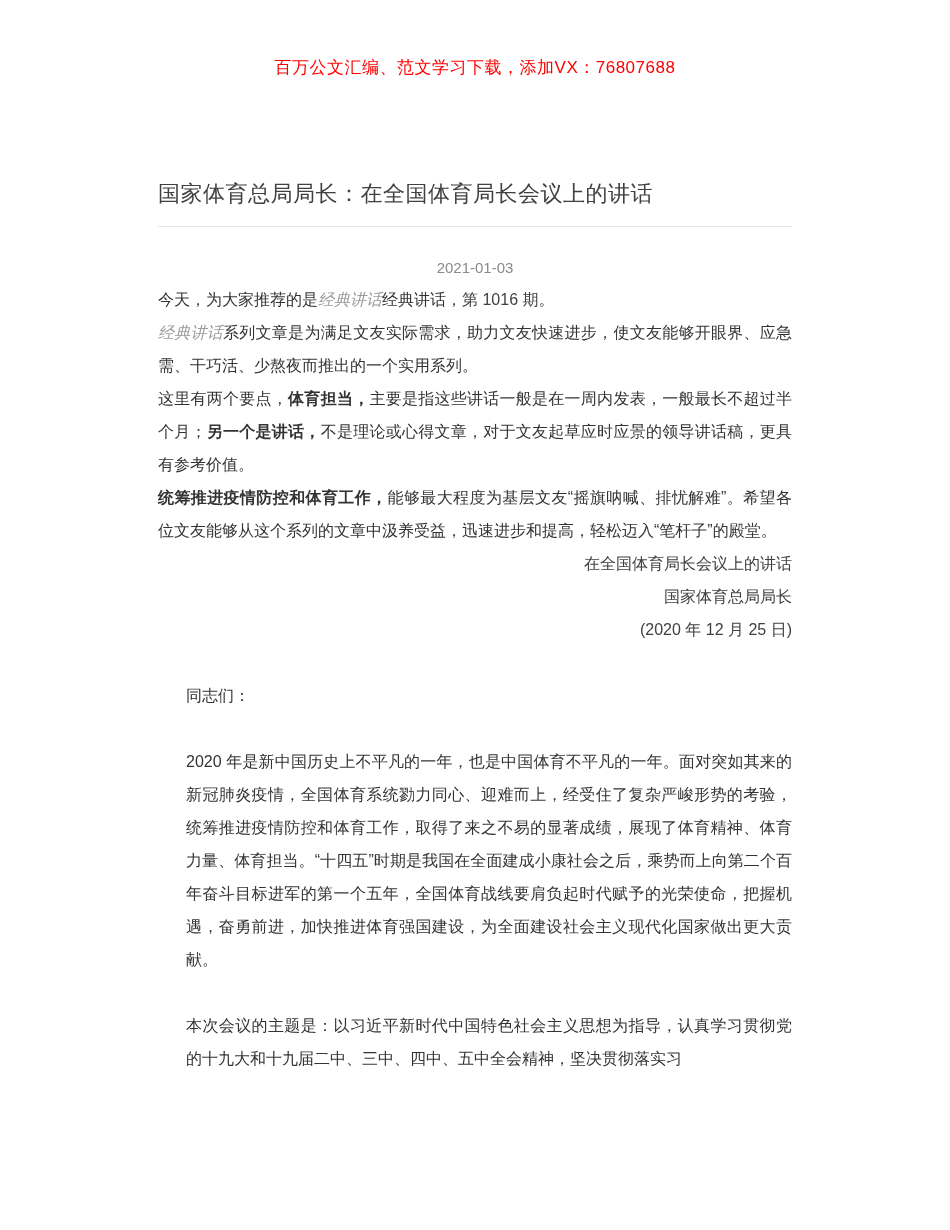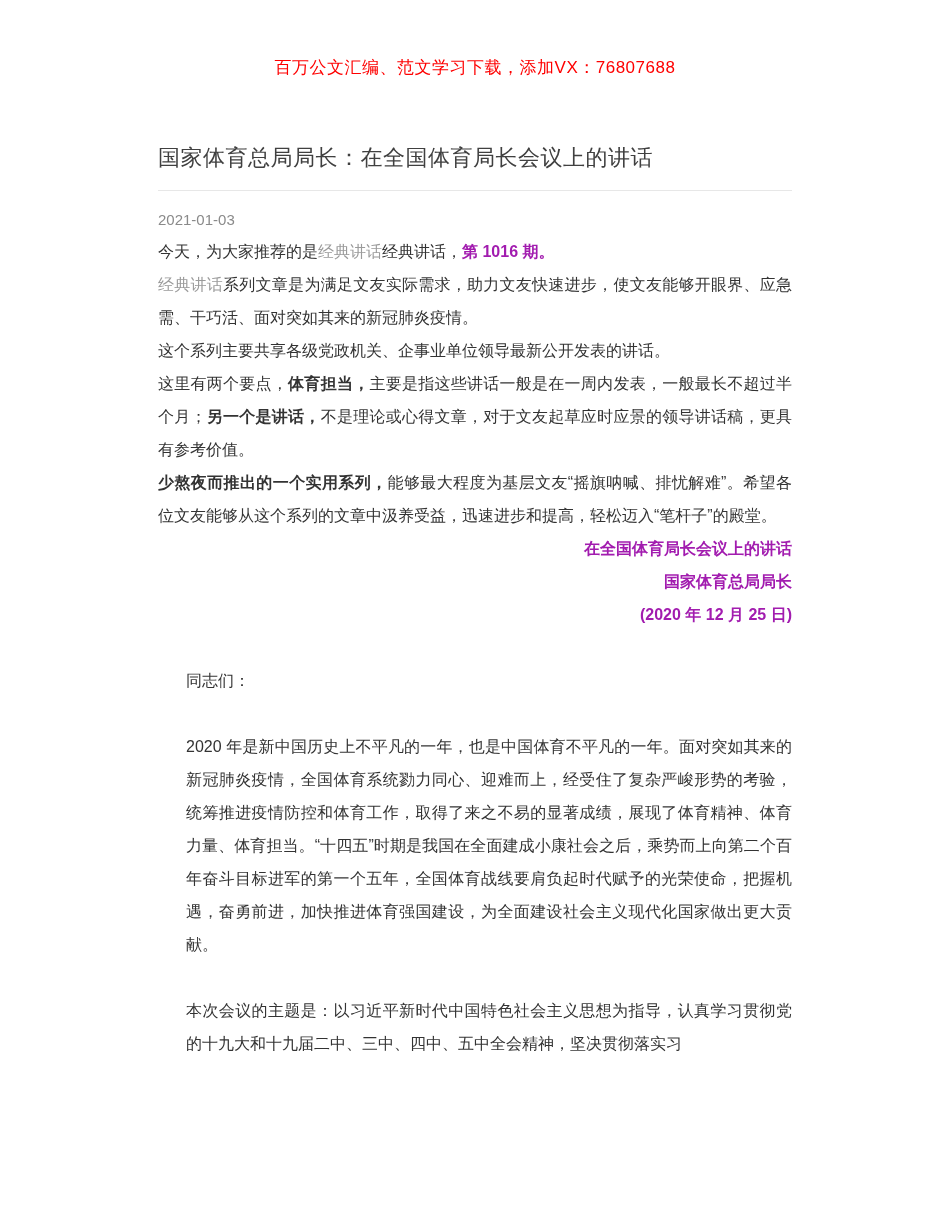--- a/index.html
+++ b/index.html
@@ -16,71 +16,71 @@
   .banner {
     margin-top: 57px;
     text-align: center;
     font-size: 17px;
     line-height: 22px;
     color: #fe0000;
     letter-spacing: 0.5px;
   }
   .content { width: 634px; margin: 0 auto; }
   .title {
-    margin: 64px 0 0 0;
+    margin: 100px 0 0 0;
     font-size: 22px;
     line-height: 30px;
     font-weight: 400;
     color: #404040;
     letter-spacing: 0.5px;
   }
   .divider {
     border: none;
     border-top: 1px solid #e7e7e7;
     margin: 17px 0 0 0;
   }
   .date {
-    margin-top: 20px;
+    margin-top: 32px;
     font-size: 15px;
     color: #8a8a8a;
+    text-align: center;
   }
   .body-text { margin-top: 7px; padding-bottom: 80px; }
   .para {
     margin: 0;
     font-size: 16px;
     line-height: 33px;
     color: #333333;
     text-align: justify;
   }
   .para.center { text-align: right; }
   .para.gap { margin-top: 33px; margin-left: 28px; }
   .seg-normal { color: inherit; }
   .seg-bold { font-weight: bold; }
-  .seg-red-bold { color: #a21caf; font-weight: bold; }
-  .seg-gray { color: #9b9b9b; }
+  .seg-red-bold { color: #404040; font-weight: normal; }
+  .seg-gray { color: #9b9b9b; font-style: italic; }
 </style>
 </head>
 <body>
 
 <div class="page">
   <div class="banner">百万公文汇编、范文学习下载，添加VX：76807688</div>
 
   <div class="content">
     <h1 class="title">国家体育总局局长：在全国体育局长会议上的讲话</h1>
 
     <hr class="divider">
 
     <div class="date">2021-01-03</div>
 
     <div class="body-text">
         <p class="para"><span class="seg-normal">今天，为大家推荐的是</span><span class="seg-gray">经典讲话</span><span class="seg-normal">经典讲话，</span><span class="seg-red-bold">第 1016 期。</span></p>
-        <p class="para"><span class="seg-gray">经典讲话</span><span class="seg-normal">系列文章是为满足文友实际需求，助力文友快速进步，使文友能够开眼界、应急需、干巧活、面对突如其来的新冠肺炎疫情。</span></p>
-        <p class="para"><span class="seg-normal">这个系列主要共享各级党政机关、企事业单位领导最新公开发表的讲话。</span></p>
+        <p class="para"><span class="seg-gray">经典讲话</span><span class="seg-normal">系列文章是为满足文友实际需求，助力文友快速进步，使文友能够开眼界、应急需、干巧活、少熬夜而推出的一个实用系列。</span></p>
         <p class="para"><span class="seg-normal">这里有两个要点，</span><span class="seg-bold">体育担当，</span><span class="seg-normal">主要是指这些讲话一般是在一周内发表，一般最长不超过半个月；</span><span class="seg-bold">另一个是讲话，</span><span class="seg-normal">不是理论或心得文章，对于文友起草应时应景的领导讲话稿，更具有参考价值。</span></p>
-        <p class="para"><span class="seg-bold">少熬夜而推出的一个实用系列，</span><span class="seg-normal">能够最大程度为基层文友“摇旗呐喊、排忧解难”。希望各位文友能够从这个系列的文章中汲养受益，迅速进步和提高，轻松迈入“笔杆子”的殿堂。</span></p>
+        <p class="para"><span class="seg-bold">统筹推进疫情防控和体育工作，</span><span class="seg-normal">能够最大程度为基层文友“摇旗呐喊、排忧解难”。希望各位文友能够从这个系列的文章中汲养受益，迅速进步和提高，轻松迈入“笔杆子”的殿堂。</span></p>
         <p class="para center"><span class="seg-red-bold">在全国体育局长会议上的讲话</span></p>
         <p class="para center"><span class="seg-red-bold">国家体育总局局长</span></p>
         <p class="para center"><span class="seg-red-bold">(2020 年 12 月 25 日)</span></p>
         <p class="para gap"><span class="seg-normal">同志们：</span></p>
         <p class="para gap"><span class="seg-normal">2020 年是新中国历史上不平凡的一年，也是中国体育不平凡的一年。面对突如其来的新冠肺炎疫情，全国体育系统勠力同心、迎难而上，经受住了复杂严峻形势的考验，统筹推进疫情防控和体育工作，取得了来之不易的显著成绩，展现了体育精神、体育力量、体育担当。“十四五”时期是我国在全面建成小康社会之后，乘势而上向第二个百年奋斗目标进军的第一个五年，全国体育战线要肩负起时代赋予的光荣使命，把握机遇，奋勇前进，加快推进体育强国建设，为全面建设社会主义现代化国家做出更大贡献。</span></p>
         <p class="para gap"><span class="seg-normal">本次会议的主题是：以习近平新时代中国特色社会主义思想为指导，认真学习贯彻党的十九大和十九届二中、三中、四中、五中全会精神，坚决贯彻落实习</span></p>
       </div>
   </div>
 </div>
 

